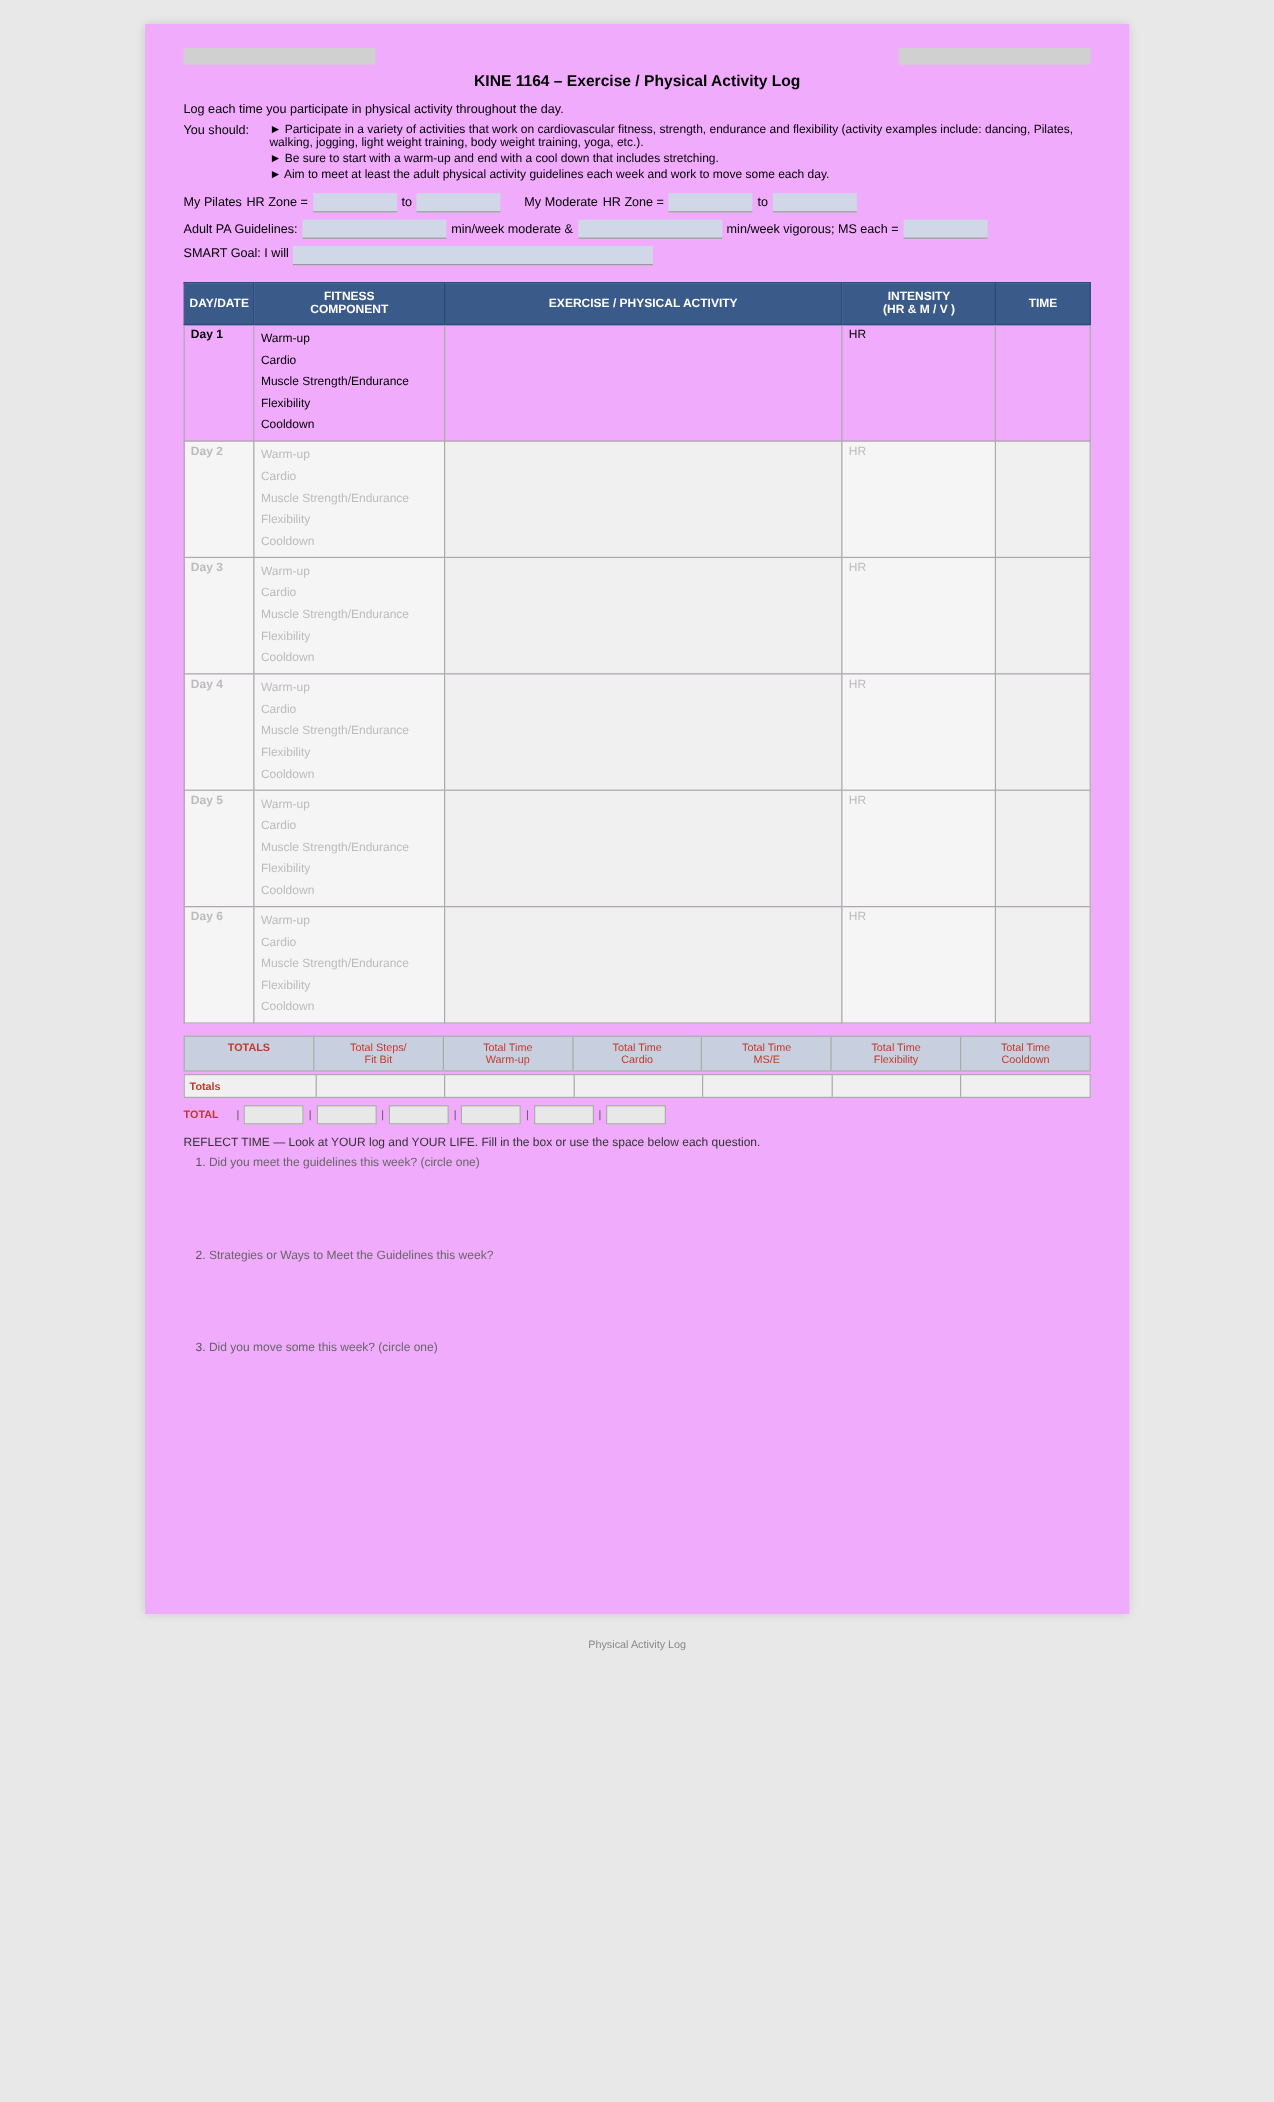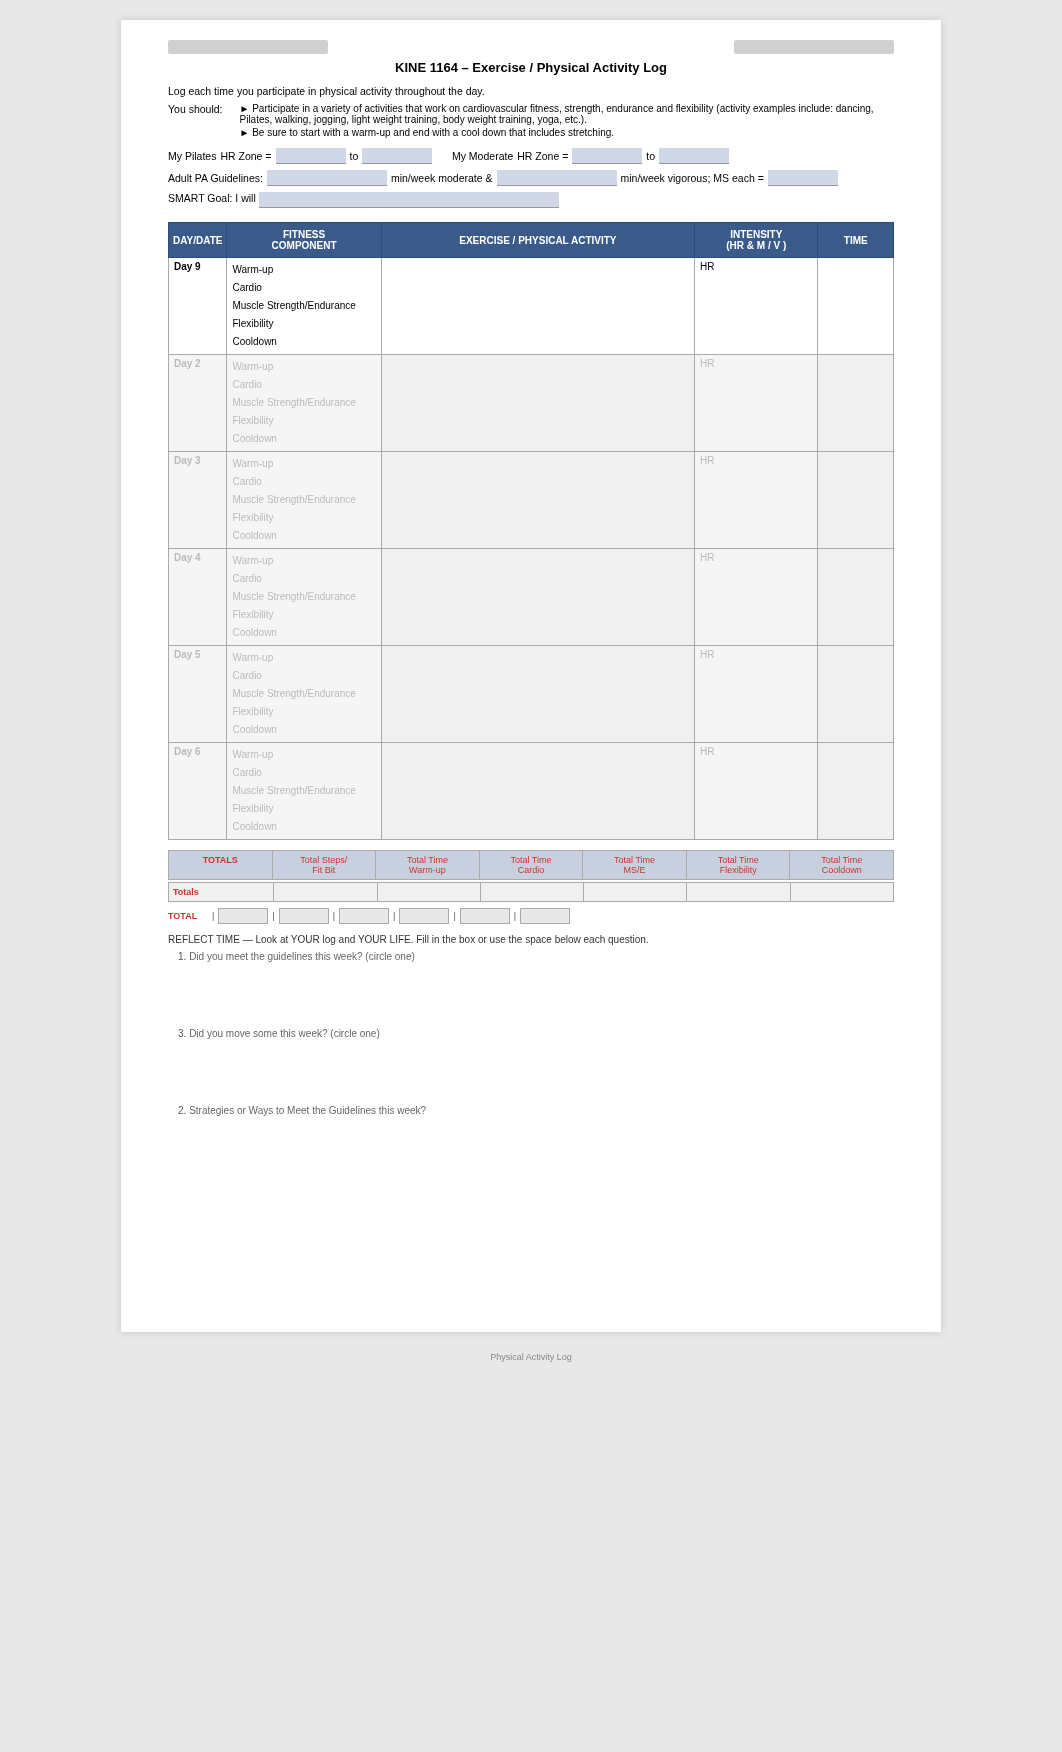--- a/index.html
+++ b/index.html
@@ -7,23 +7,23 @@
       font-family: Arial, sans-serif;
       font-size: 11px;
       background: #e8e8e8;
       display: flex;
       flex-direction: column;
       align-items: center;
       padding: 20px 0 40px;
       min-height: 1752px;
     }
     .page {
-      background: #ffffff;
+      background: #f0abfc;
       width: 820px;
-      padding: 20px 47px 30px;
+      padding: 20px 32px 30px;
       box-shadow: 0 0 8px rgba(0,0,0,0.15);
     }
     .page-title {
       text-align: center;
       font-size: 13px;
       font-weight: bold;
       margin-bottom: 10px;
     }
     .intro-text {
       font-size: 10.5px;
@@ -251,20 +251,21 @@
 
   <div class="page-title">KINE 1164 – Exercise / Physical Activity Log</div>
 
   <div class="intro-text">Log each time you participate in physical activity throughout the day.</div>
 
   <div class="you-should">
     <span class="you-should-label">You should:</span>
     <ul class="bullet-list">
       <li>Participate in a variety of activities that work on cardiovascular fitness, strength, endurance and flexibility (activity examples include:   dancing, Pilates, walking, jogging, light weight training, body weight training, yoga, etc.).</li>
       <li>Be sure to start with a warm-up and end with a cool down that includes stretching.</li>
+      <li>Aim to meet at least the adult physical activity guidelines each week and work to move some each day.</li>
     </ul>
   </div>
 
   <div class="hr-zones-row">
     <span>My Pilates</span>
     <span>HR Zone =</span>
     <span class="input-box">&nbsp;&nbsp;&nbsp;&nbsp;&nbsp;&nbsp;&nbsp;&nbsp;&nbsp;&nbsp;</span>
     <span>to</span>
     <span class="input-box">&nbsp;&nbsp;&nbsp;&nbsp;&nbsp;&nbsp;&nbsp;&nbsp;&nbsp;&nbsp;</span>
     &nbsp;&nbsp;&nbsp;&nbsp;
@@ -295,21 +296,21 @@
         <th class="col-day">DAY/DATE</th>
         <th class="col-fitness">FITNESS<br>COMPONENT</th>
         <th class="col-exercise">EXERCISE / PHYSICAL ACTIVITY</th>
         <th class="col-intensity">INTENSITY<br>(HR  &amp;  M / V )</th>
         <th class="col-time">TIME</th>
       </tr>
     </thead>
     <tbody>
 
       <tr>
-        <td class="day-cell">Day 9</td>
+        <td class="day-cell">Day 1</td>
         <td>
           <div class="fitness-components">
             <div>Warm-up</div>
             <div>Cardio</div>
             <div>Muscle Strength/Endurance</div>
             <div>Flexibility</div>
             <div>Cooldown</div>
           </div>
         </td>
         <td>&nbsp;</td>
@@ -435,28 +436,28 @@
   </div>
 
   <div class="reflection-section">
     <div class="reflection-text">REFLECT TIME — Look at YOUR log and YOUR LIFE. Fill in the box or use the space below each question.</div>
 
     <div class="reflection-item" data-num="1">
       <span>Did you meet the guidelines this week? (circle one)</span>
       <div class="reflection-space"></div>
     </div>
 
+    <div class="reflection-item" data-num="2">
+      <span>Strategies or Ways to Meet the Guidelines this week?</span>
+      <div class="reflection-space"></div>
+    </div>
+
     <div class="reflection-item" data-num="3">
       <span>Did you move some this week? (circle one)</span>
       <div class="reflection-space"></div>
     </div>
 
-    <div class="reflection-item" data-num="2">
-      <span>Strategies or Ways to Meet the Guidelines this week?</span>
-      <div class="reflection-space"></div>
-    </div>
-
     <div style="height: 120px;"></div>
   </div>
 
 </div>
 
 <div class="page-footer">Physical Activity Log</div>
 
 </body></html>

